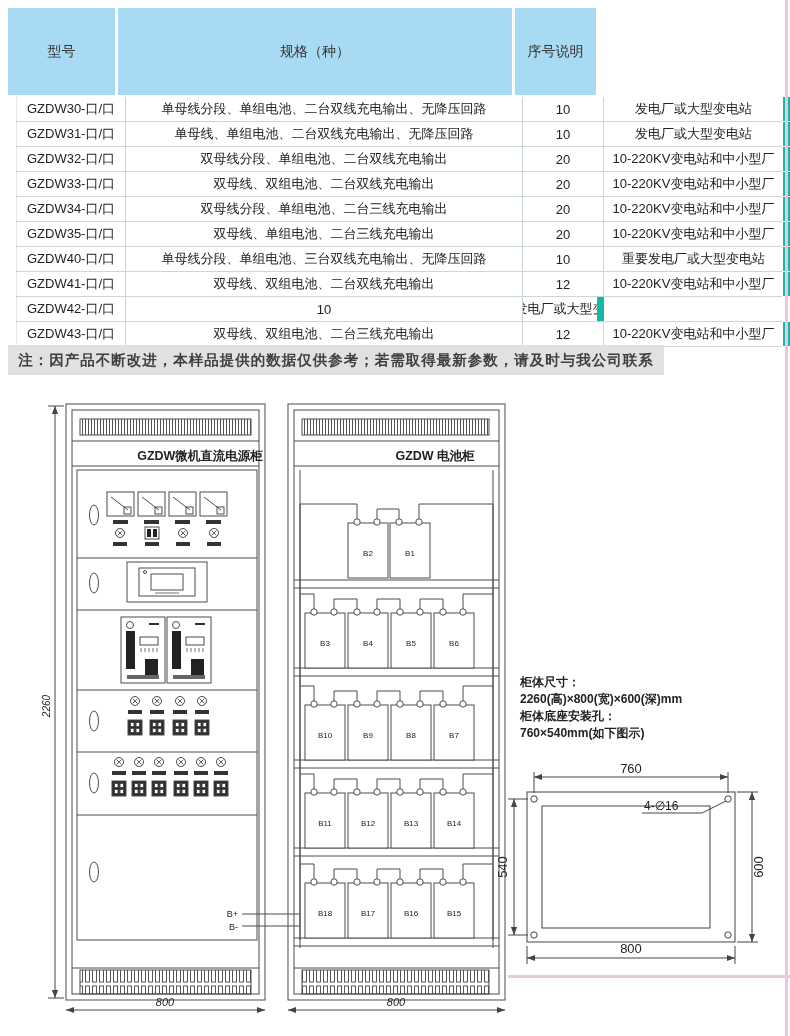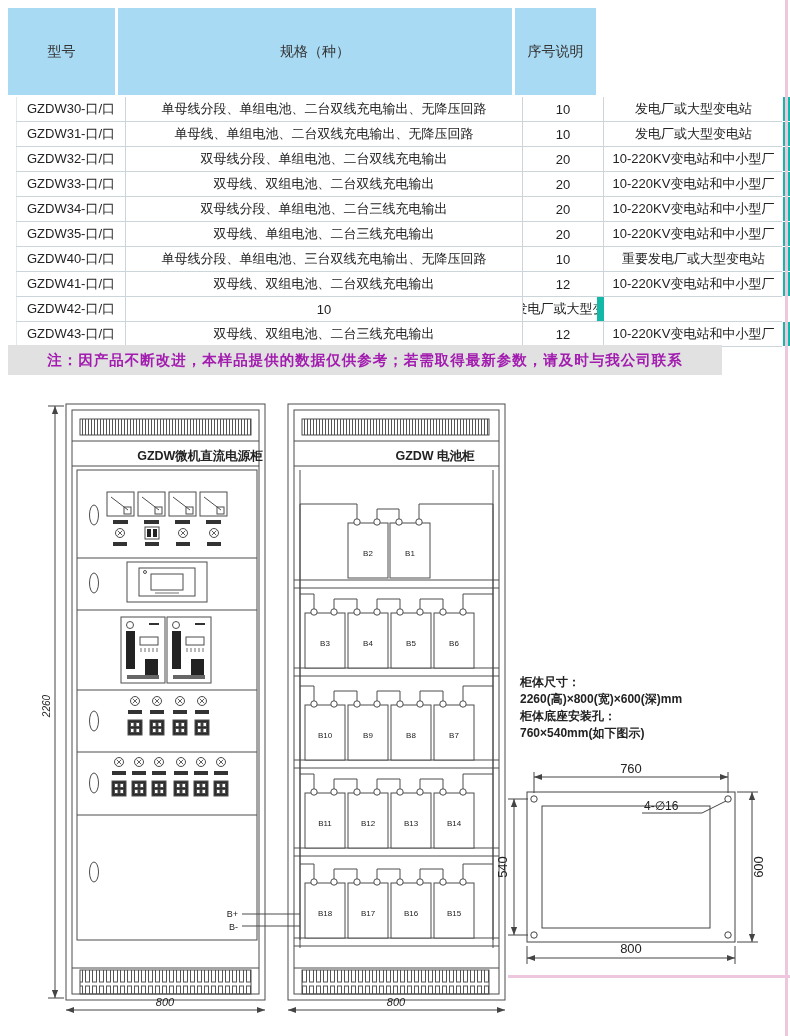--- a/index.html
+++ b/index.html
@@ -12,23 +12,23 @@
              font-size:14px;color:#333;border-right:3px solid #fff;}
   .thead .hc:last-child{border-right:none;}
   .tbody{border-top:2px solid #fff;margin-left:8px;}
   .trow{display:grid;grid-template-columns:110px 397px 81px 186px;height:24px;
         border-bottom:1px solid #ccd5da;}
   .trow .tc{display:flex;align-items:center;justify-content:center;font-size:13px;
             color:#222;border-right:1px solid #ccd5da;white-space:nowrap;overflow:hidden;}
   .trow .tc:first-child{border-left:1px solid #e2e8ec;}
   .trow .tc:last-child{border-right:7px solid #14b8a6;}
   
-  .note{position:absolute;left:8px;top:345px;width:714px;height:30px;background:#e1e1e1;
+  .note{position:absolute;left:8px;top:345px;width:656px;height:30px;background:#e1e1e1;
         display:flex;align-items:center;justify-content:center;font-size:14.5px;
-        font-weight:bold;color:#a21caf;letter-spacing:1px;}
+        font-weight:bold;color:#404040;letter-spacing:1px;}
   
   .draw{position:absolute;left:0;top:380px;}
   svg text{font-family:"Liberation Sans","DejaVu Sans",sans-serif;fill:#222;}
   .pink-v{position:absolute;left:785px;top:0;width:3px;height:1036px;background:#ecc7dd;}
   .pink-h{position:absolute;left:508px;top:975px;width:282px;height:3px;background:#ecc7dd;}
 </style>
 </head>
 <body>
 
 <div class="page">

